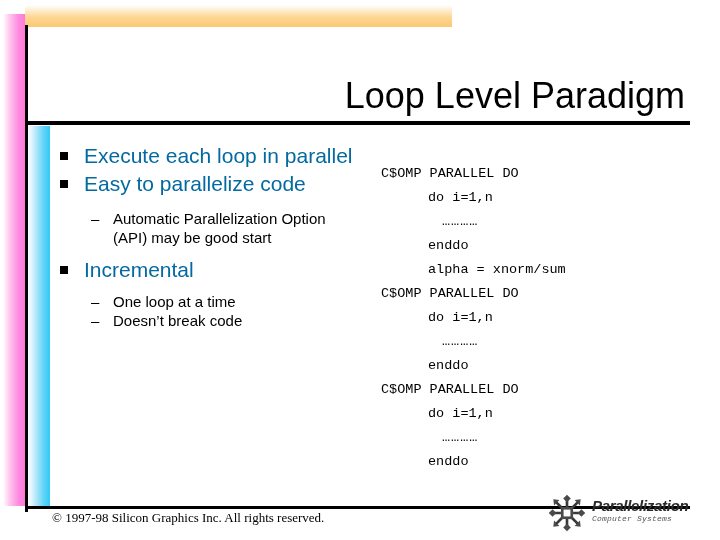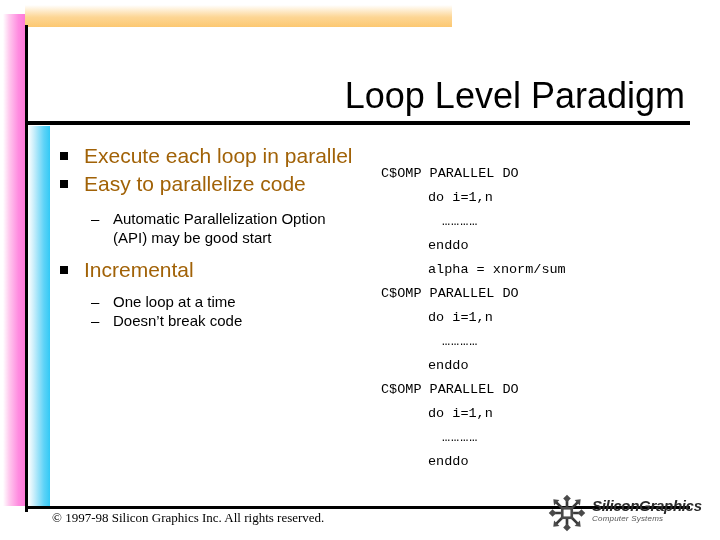--- a/index.html
+++ b/index.html
@@ -84,21 +84,21 @@
     position: absolute;
     left: 57px;
     top: 143px;
     width: 305px;
   }
   .b1 {
     position: relative;
     padding-left: 27px;
     font-size: 21px;
     line-height: 26px;
-    color: #a16207;
+    color: #0369a1;
     margin-bottom: 2px;
   }
   .b1 .mark {
     position: absolute;
     left: 3px;
     top: 9px;
     width: 8px;
     height: 8px;
     background: #000000;
   }
@@ -169,21 +169,21 @@
     font-family: "Liberation Sans", sans-serif;
     font-style: italic;
     font-weight: bold;
     font-size: 15px;
     line-height: 17px;
     letter-spacing: -0.3px;
     color: #2a2a2a;
     white-space: nowrap;
   }
   .logo-sub {
-    font-family: Liberation Sans, sans-serif;
+    font-family: Liberation Mono, monospace;
     font-style: italic;
     font-size: 8px;
     line-height: 10px;
     letter-spacing: 0.2px;
     color: #555555;
     white-space: nowrap;
   }
 </style>
 </head>
 <body>
@@ -261,18 +261,18 @@
         <polygon points="14,14 30,16 16,30"></polygon>
         <polygon points="86,14 84,30 70,16"></polygon>
         <polygon points="14,86 16,70 30,84"></polygon>
         <polygon points="86,86 70,84 84,70"></polygon>
       </g>
       <g fill="#ffffff">
         <rect x="41" y="41" width="18" height="18"></rect>
       </g>
     </svg>
     <div class="logo-text">
-      <div class="logo-name">SiliconGraphics</div>
+      <div class="logo-name">Parallelization</div>
       <div class="logo-sub">Computer Systems</div>
     </div>
   </div>
 
 </div>
 
 </body></html>

